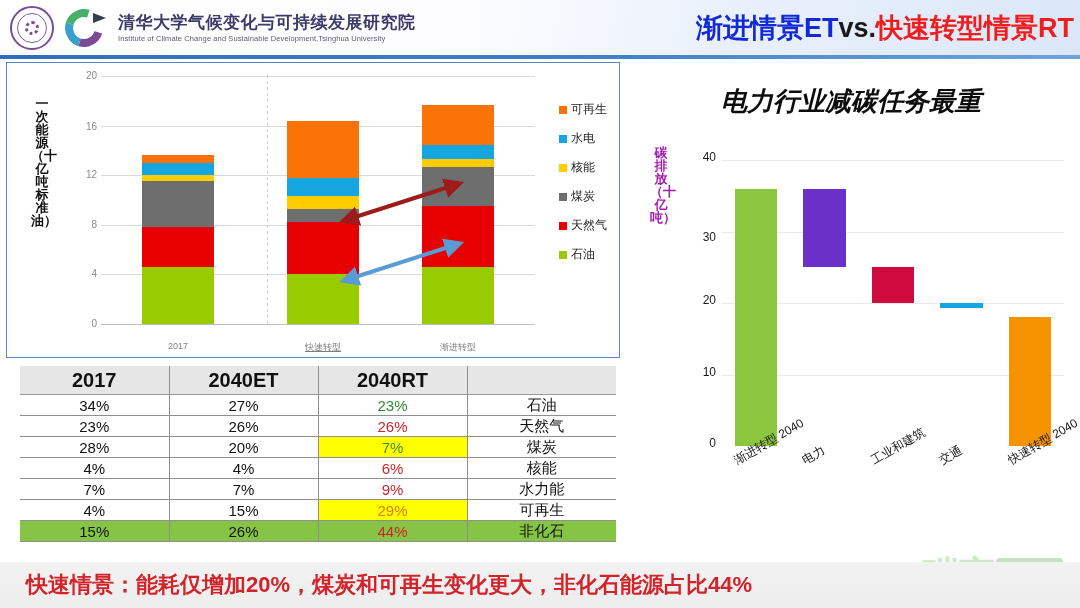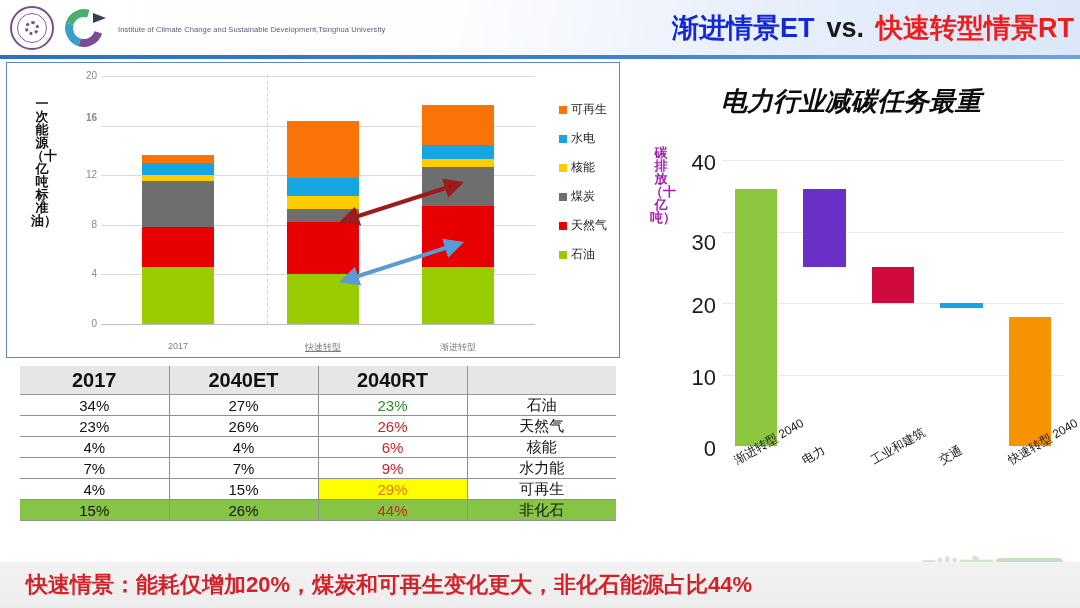--- a/index.html
+++ b/index.html
@@ -38,21 +38,21 @@
   }
   #logo-text{display:flex;flex-direction:column;justify-content:center;margin-left:2px;}
   #org-cn{font-size:17px;font-weight:bold;color:#3b3b6b;letter-spacing:.5px;line-height:1.15;}
   #org-en{font-size:7.5px;color:#5a5a78;letter-spacing:.1px;margin-top:2px;}
   
   #slide-title{
     position:absolute;right:6px;top:8px;white-space:nowrap;
     font-size:27px;font-weight:bold;line-height:40px;
   }
   #slide-title .et{color:#1229d6;}
-  #slide-title .vs{color:#1a1a1a;margin:0 12px;}
+  #slide-title .vs{color:#1a1a1a;margin:0 0;}
   #slide-title .rt{color:#ef1d1d;}
 
   
   #left-panel{position:absolute;left:6px;top:62px;width:614px;height:484px;}
   #barchart-box{
     position:absolute;left:0;top:0;width:614px;height:296px;
     border:1px solid #5b87c6;background:#ffffff;box-sizing:border-box;
   }
   #ylabel-left{
     position:absolute;left:24px;top:34px;width:22px;
@@ -90,21 +90,21 @@
   tr.total td{background:#86c445;font-weight:normal;}
   .hl{background:#ffff00;}
   
   #right-panel{position:absolute;left:626px;top:62px;width:450px;height:484px;background:#fff;}
   #wf-title{position:absolute;left:0;top:22px;width:450px;text-align:center;
             font-size:26px;font-weight:bold;color:#0d0d0d;font-style:italic;}
   #ylabel-right{position:absolute;left:24px;top:84px;width:22px;
             font-size:13px;font-weight:bold;color:#a21caf;line-height:1.0;text-align:center;}
   #wf-plot{position:absolute;left:52px;top:84px;width:386px;height:330px;}
   .wf-grid{position:absolute;left:44px;right:0;height:1px;background:#e9e9e9;}
-  .wf-ytick{position:absolute;left:0;width:38px;text-align:right;font-size:22px;color:#1b1b1b;
+  .wf-ytick{position:absolute;left:0;width:38px;text-align:right;font-size:12px;color:#1b1b1b;
             transform:translateY(-10px);}
   .wf-bar{position:absolute;}
   .wf-xlab{position:absolute;font-size:12px;color:#111;white-space:nowrap;
            transform-origin:left top;transform:rotate(-30deg);}
   
   #watermark{position:absolute;right:2px;bottom:2px;width:156px;height:62px;opacity:.85;
              display:flex;align-items:center;gap:2px;pointer-events:none;}
   #wm-cn{font-size:38px;font-weight:bold;color:#c6e3c0;line-height:1;letter-spacing:-2px;}
   #wm-box{background:#bcdcb6;border-radius:4px;padding:3px 6px;color:#ffffff;
           font-size:15px;font-style:italic;line-height:1.05;text-align:left;}
@@ -124,20 +124,21 @@
 <body>
 
 <div id="header">
   <div id="logo-block">
     <div class="seal"></div>
     <div class="swoosh">
       <div class="ring"></div>
         <div class="dart"></div>
     </div>
     <div id="logo-text">
+      <div id="org-cn">清华大学气候变化与可持续发展研究院</div>
       <div id="org-en">Institute of Climate Change and Sustainable Development,Tsinghua University</div>
     </div>
   </div>
   <div id="slide-title">
     <span class="et">渐进情景ET</span><span class="vs">vs.</span><span class="rt">快速转型情景RT</span>
   </div>
 </div>
 <div id="header-rule"></div>
 
 <div id="left-panel">
@@ -147,21 +148,21 @@
     <div id="plot">
         <div class="gridline" style="top: 249px;"></div>
         <div class="ytick" style="top: 249px;">0</div>
         <div class="gridline" style="top: 199.4px;"></div>
         <div class="ytick" style="top: 199.4px;">4</div>
         <div class="gridline" style="top: 149.8px;"></div>
         <div class="ytick" style="top: 149.8px;">8</div>
         <div class="gridline" style="top: 100.2px;"></div>
         <div class="ytick" style="top: 100.2px;">12</div>
         <div class="gridline" style="top: 50.6px;"></div>
-        <div class="ytick" style="top: 43px; font-weight: bold;">16</div>
+        <div class="ytick" style="top: 52px;">16</div>
         <div class="gridline" style="top: 1px;"></div>
         <div class="ytick" style="top: 1px;">20</div>
         <div id="axisline"></div>
         <div id="sep-dash"></div>
         <div class="bar" style="left: 75px;">
           <div class="seg" style="height: 7.44px; background: rgb(249, 115, 6);"></div>
           <div class="seg" style="height: 12.4px; background: rgb(21, 165, 225);"></div>
           <div class="seg" style="height: 6.2px; background: rgb(255, 204, 0);"></div>
           <div class="seg" style="height: 45.88px; background: rgb(110, 110, 110);"></div>
           <div class="seg" style="height: 39.68px; background: rgb(230, 0, 0);"></div>
@@ -252,20 +253,26 @@
             <td class="c1">34%</td>
             <td class="c2">27%</td>
             <td class="c3" style="color: rgb(46, 139, 46);">23%</td>
             <td class="cat">石油</td>
           </tr>
           <tr>
             <td class="c1">23%</td>
             <td class="c2">26%</td>
             <td class="c3" style="color: rgb(210, 35, 42);">26%</td>
             <td class="cat">天然气</td>
+          </tr>
+          <tr>
+            <td class="c1">28%</td>
+            <td class="c2">20%</td>
+            <td class="c3 hl" style="color: rgb(63, 143, 31);">7%</td>
+            <td class="cat">煤炭</td>
           </tr>
           <tr>
             <td class="c1">4%</td>
             <td class="c2">4%</td>
             <td class="c3" style="color: rgb(210, 35, 42);">6%</td>
             <td class="cat">核能</td>
           </tr>
           <tr>
             <td class="c1">7%</td>
             <td class="c2">7%</td>

